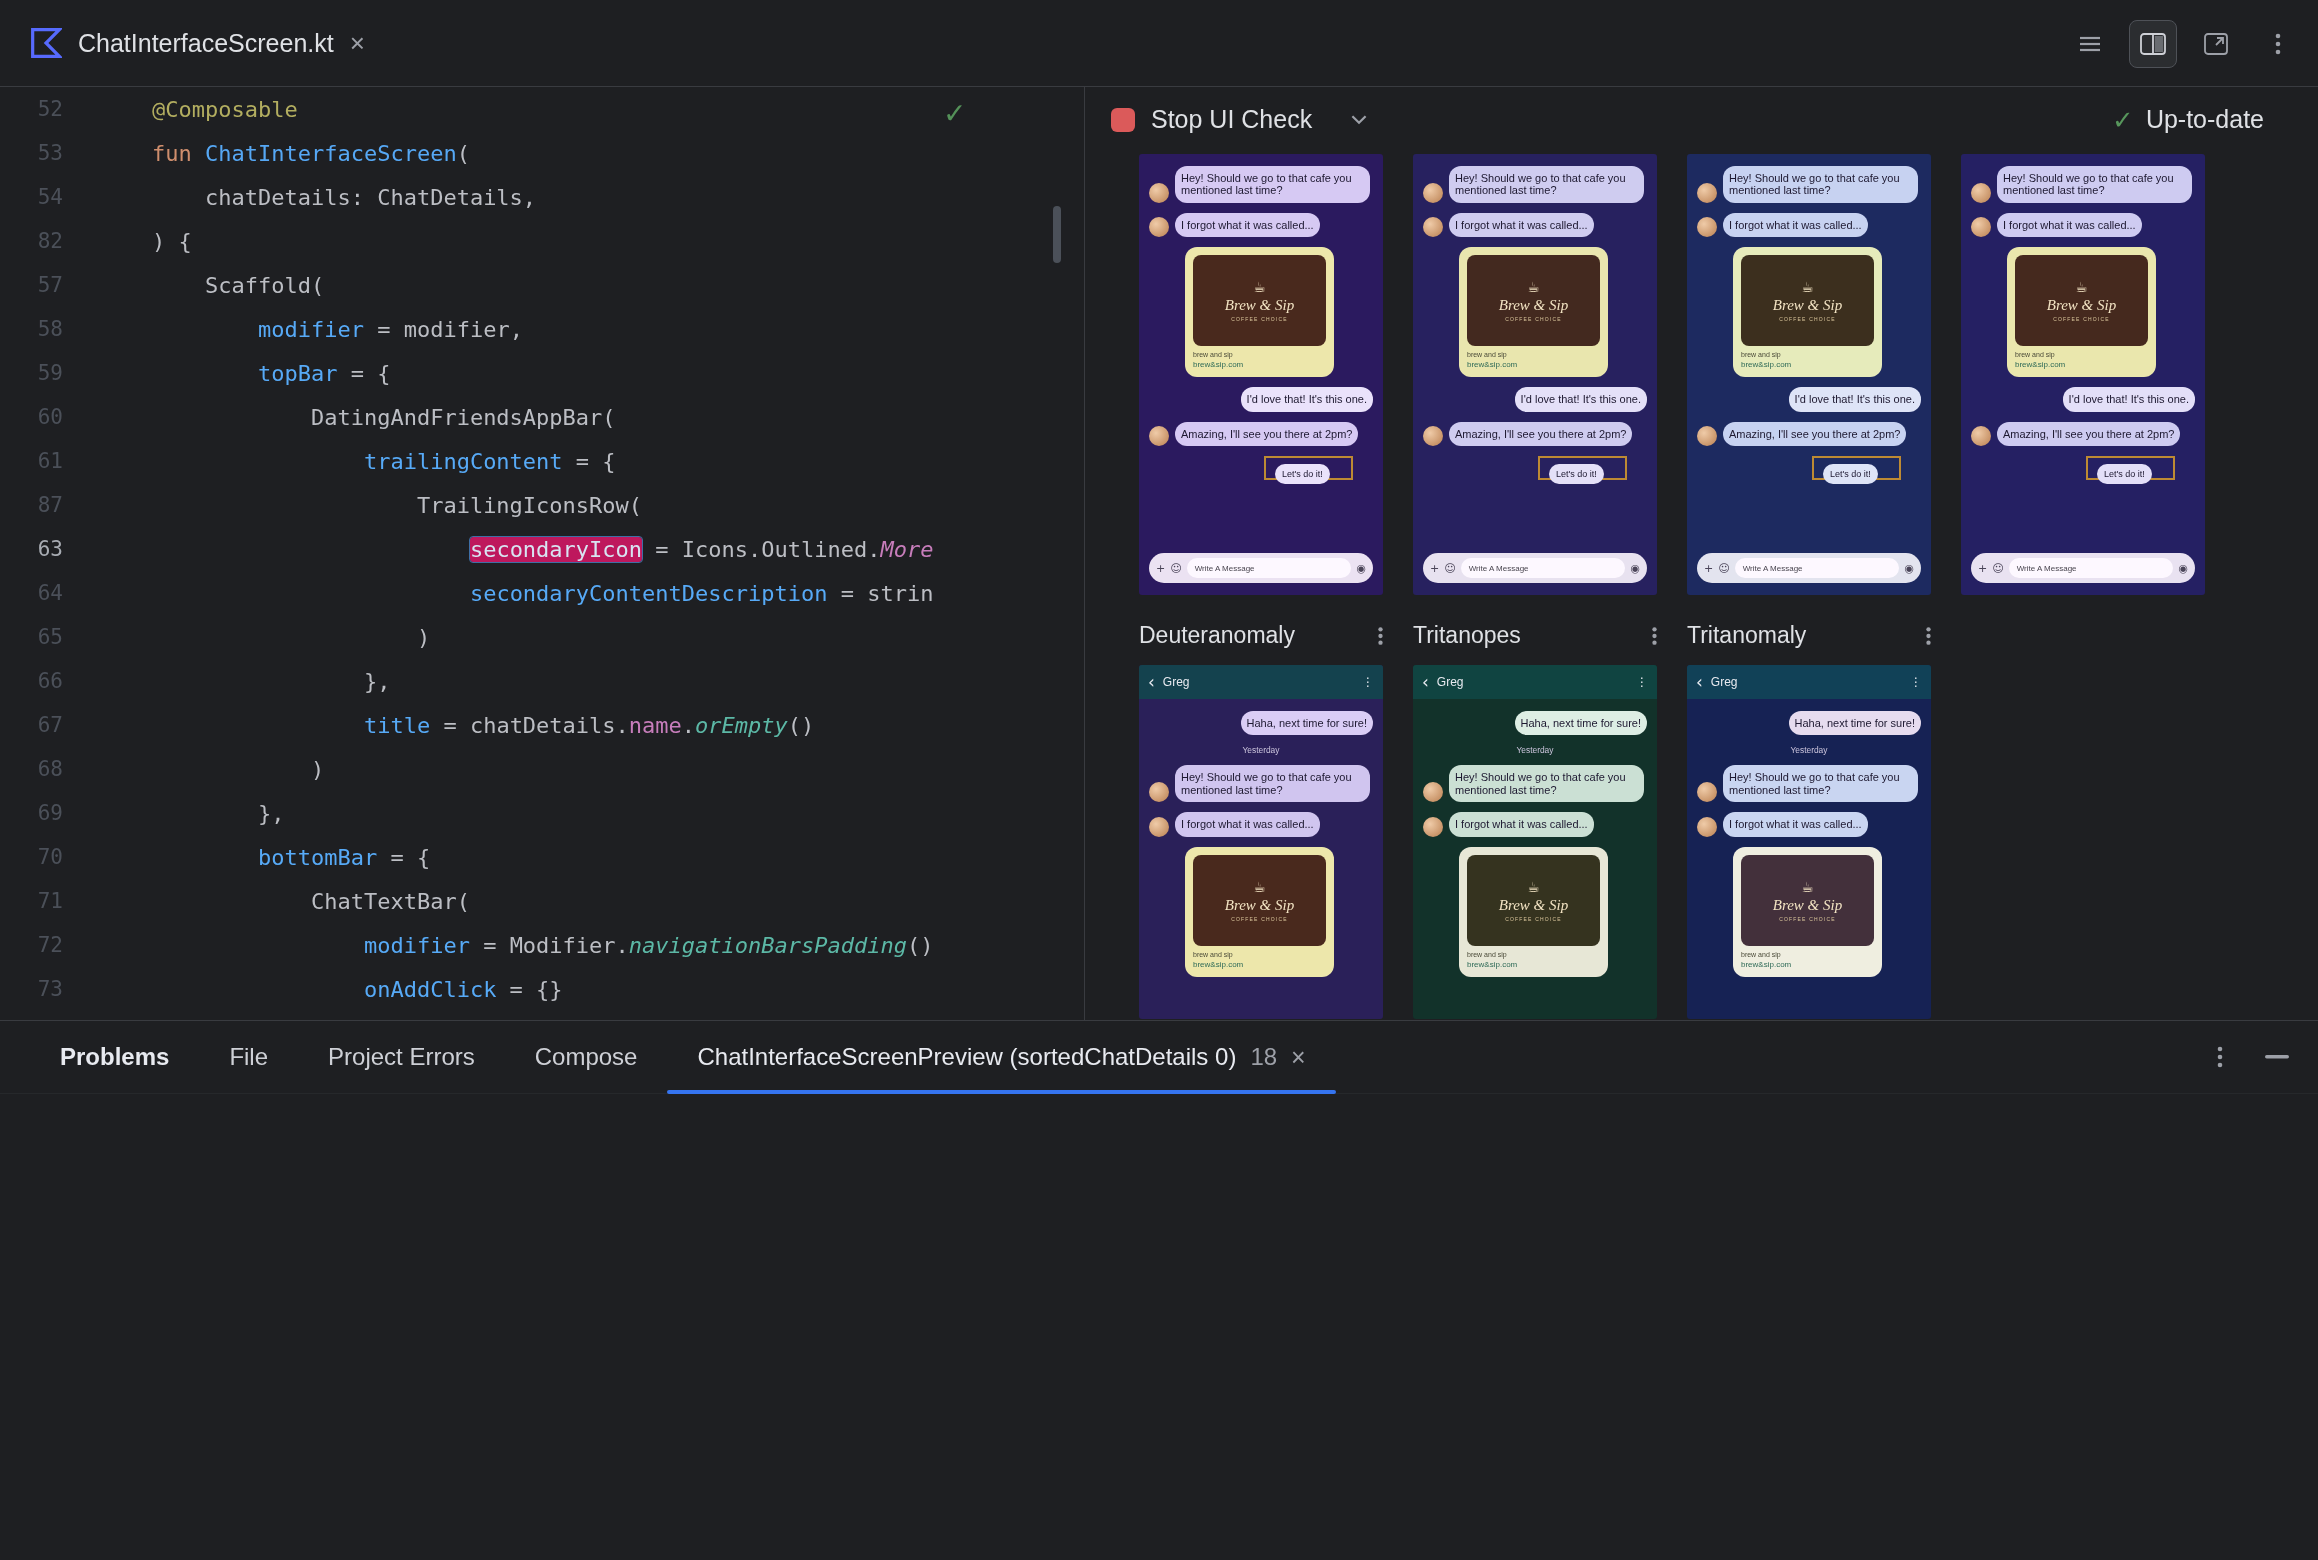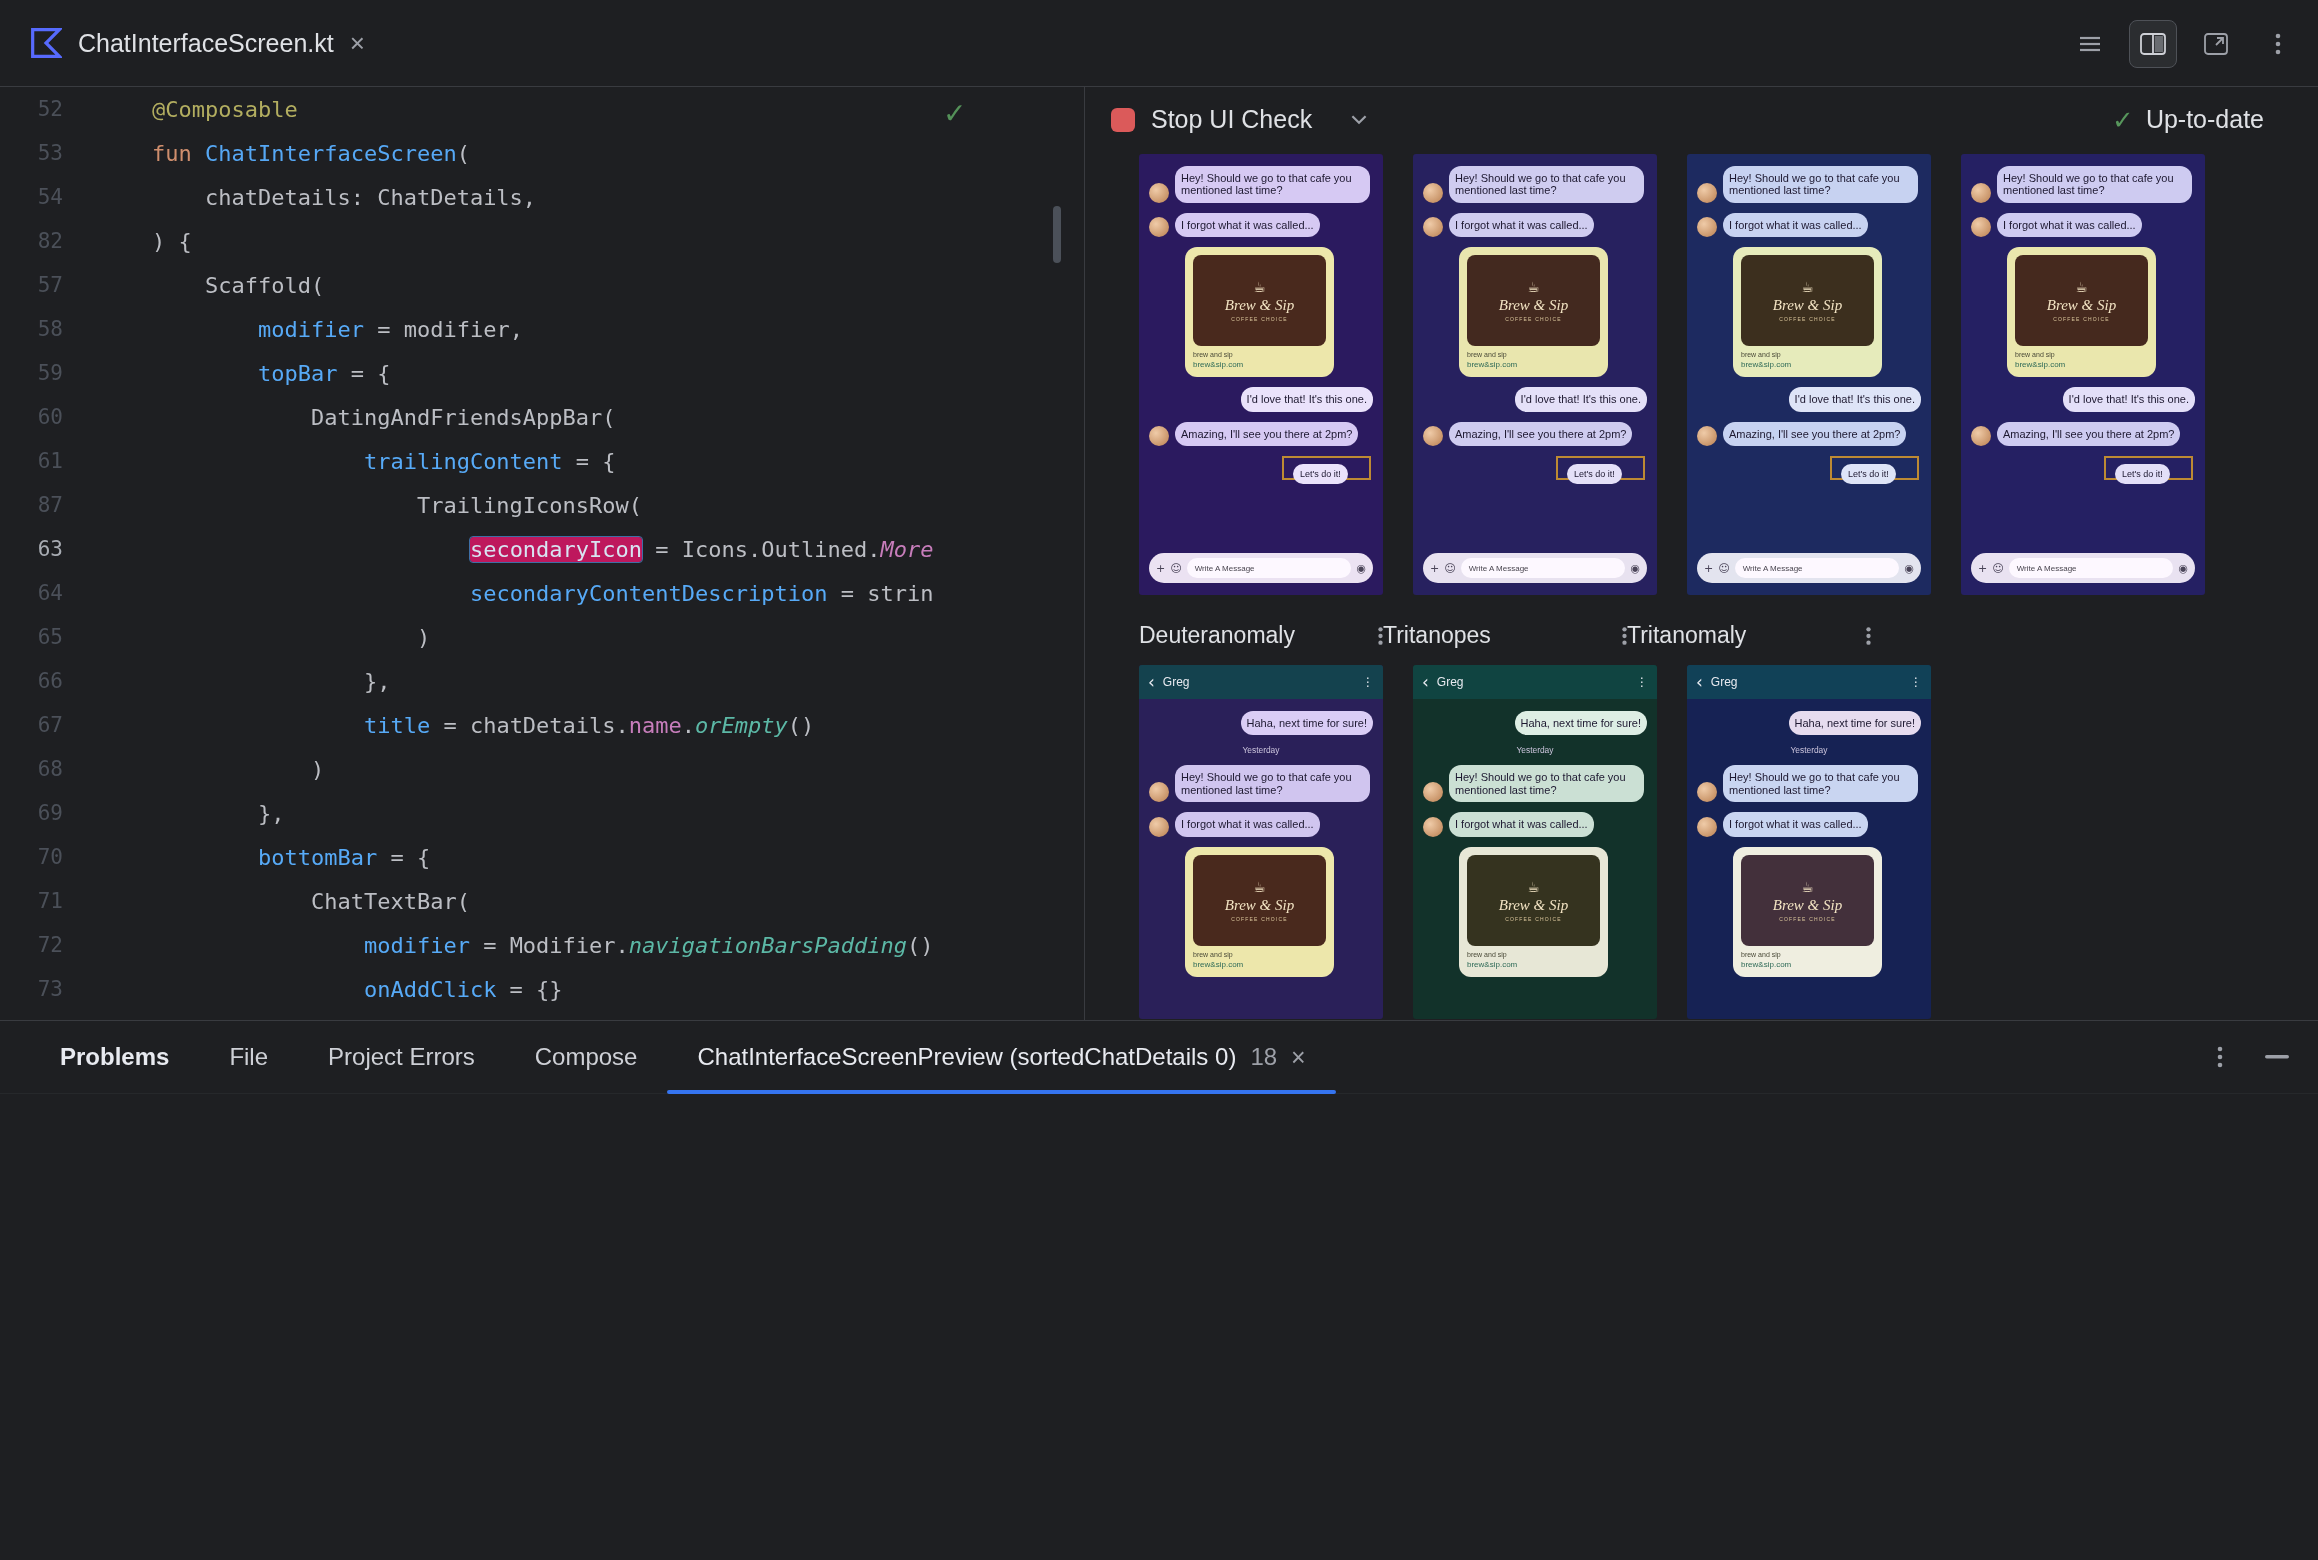--- a/index.html
+++ b/index.html
@@ -33,21 +33,21 @@
   .rpanel{position:absolute;left:1084px;top:87px;width:1235px;height:933px;border-left:1px solid #393B40;
           box-sizing:border-box;overflow:hidden;}
   .ptoolbar{height:65px;display:flex;align-items:center;padding:0 0 0 26px;position:relative;}
   .stop-sq{width:24px;height:24px;border-radius:6px;background:#DB5A5A;}
   .stop-lbl{margin-left:16px;font-size:25px;color:#DFE1E5;}
   .pt-chevron{margin-left:38px;display:flex;align-items:center;}
   .uptodate{position:absolute;right:55px;display:flex;align-items:center;gap:12px;font-size:25px;color:#DFE1E5;}
   .uptodate .chk{color:#57965C;font-size:26px;font-family:"DejaVu Sans",sans-serif;}
 
   .phones-top{position:absolute;left:54px;top:67px;display:flex;gap:30px;}
-  .preview-labels{position:absolute;left:54px;top:535px;display:flex;}
+  .preview-labels{position:absolute;left:54px;top:535px;display:flex;gap:30px;}
   .plabel{width:244px;display:flex;align-items:center;justify-content:space-between;font-size:23px;color:#DFE1E5;}
   .phones-bottom{position:absolute;left:54px;top:578px;display:flex;gap:30px;}
 
   .phone{width:244px;overflow:hidden;border-radius:3px;position:relative;flex:0 0 244px;}
   .phone.top{height:441px;}
   .phone.bottom{height:354px;}
   .p-appbar{height:34px;display:flex;align-items:center;gap:8px;padding:0 9px;color:#E8EAF0;}
   .p-back{font-size:17px;font-family:"DejaVu Sans",sans-serif;}
   .p-contact{font-size:12px;flex:1;}
   .p-kebab{font-family:"DejaVu Sans",sans-serif;font-size:12px;}
@@ -60,21 +60,21 @@
   .p-bubble{max-width:183px;padding:6px 6px;border-radius:12px;font-size:11px;line-height:12.4px;color:#1D1830;}
   .p-bubble.mini{font-size:9px;padding:4px 7px;white-space:nowrap;}
   .p-card{width:149px;margin-left:36px;border-radius:12px;padding:8px;box-sizing:border-box;}
   .p-card-inner{border-radius:8px;height:91px;display:flex;flex-direction:column;align-items:center;justify-content:center;gap:2px;}
   .p-card-cup{font-size:14px;font-family:"DejaVu Sans",sans-serif;color:#F2E3C3;}
   .p-card-title{font-family:"Liberation Serif",serif;font-style:italic;font-size:15px;color:#F2E3C3;}
   .p-card-tag{font-size:5px;letter-spacing:1.2px;color:#D8C49A;}
   .p-card-sub{font-size:7px;color:#4A4A38;margin-top:5px;}
   .p-card-link{font-size:8px;color:#2F6B58;margin-top:2px;}
   .p-date{text-align:center;font-size:8.4px;color:#CCC5DD;}
-  .p-flag{border:2px solid #BD8A33;width:85px;height:20px;position:relative;margin-right:2px;overflow:visible;}
+  .p-flag{border:2px solid #BD8A33;width:85px;height:20px;position:relative;margin-right:20px;overflow:visible;}
   .p-flag .p-bubble.mini{position:absolute;left:9px;top:6px;}
   .p-input{margin-top:auto;display:flex;align-items:center;gap:5px;height:30px;border-radius:15px;padding:0 7px;}
   .p-ic{font-size:11px;color:#4A4458;font-family:"DejaVu Sans",sans-serif;}
   .p-pill{flex:1;background:#FDF8FF;height:20px;border-radius:10px;font-size:8px;color:#49454F;
           display:flex;align-items:center;padding-left:8px;}
 
   
   .bpanel{position:absolute;left:0;top:1020px;width:2319px;height:541px;border-top:1px solid #393B40;
           box-sizing:border-box;background:#1E1F22;}
   .ptabs{height:73px;display:flex;align-items:center;padding-left:36px;border-bottom:1px solid #26282B;

